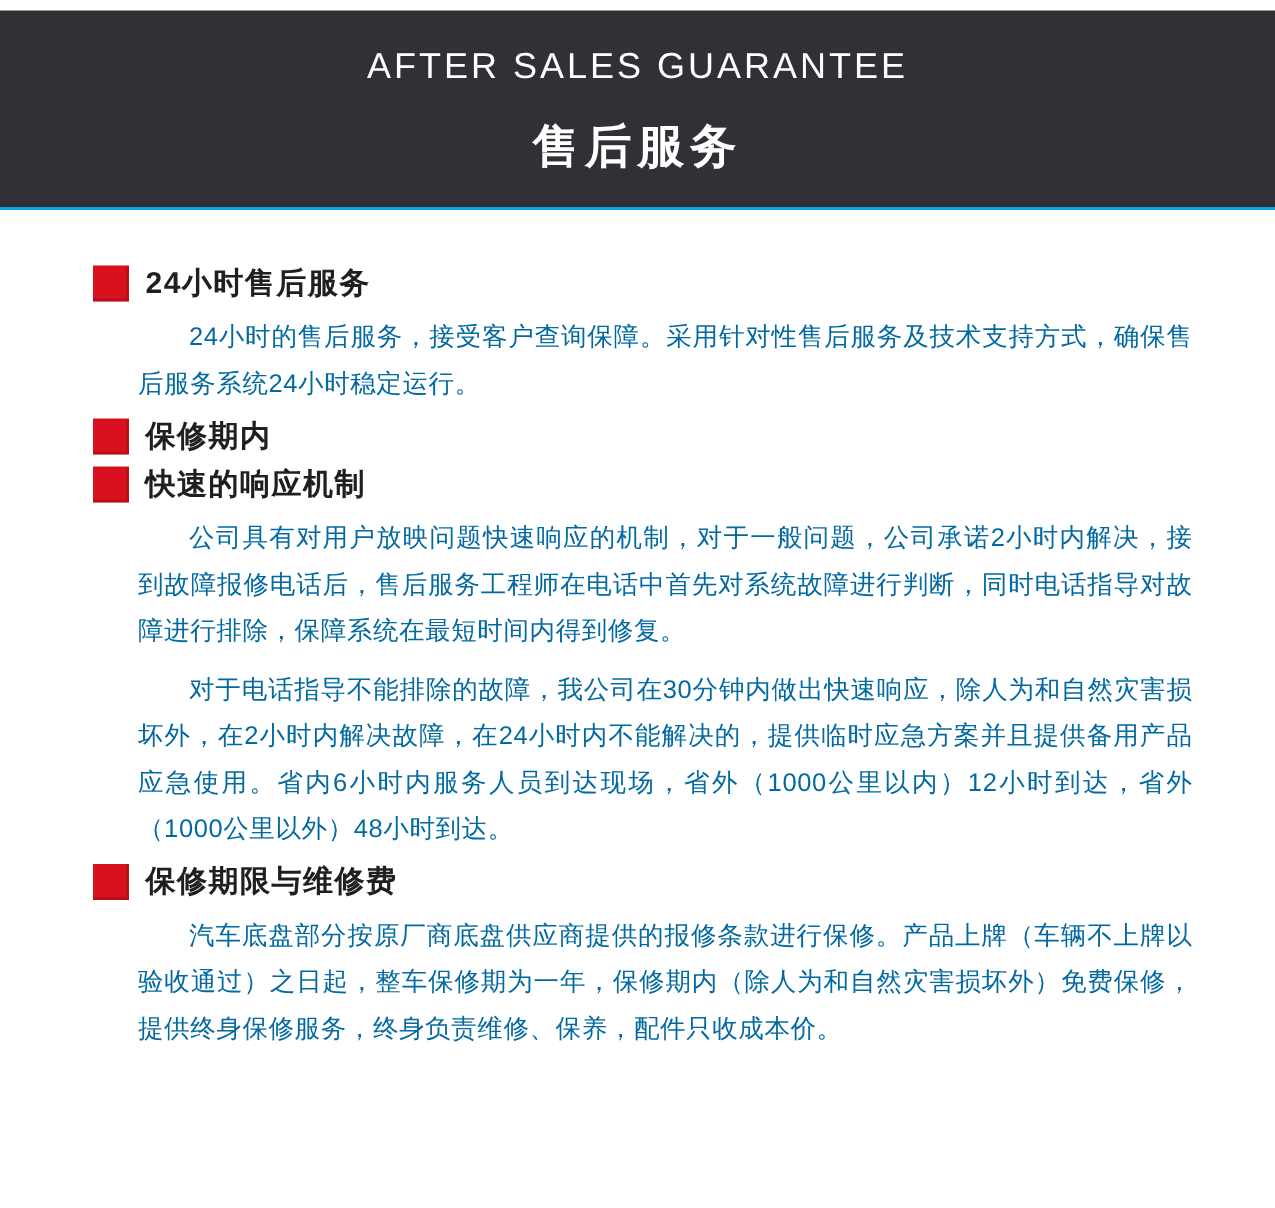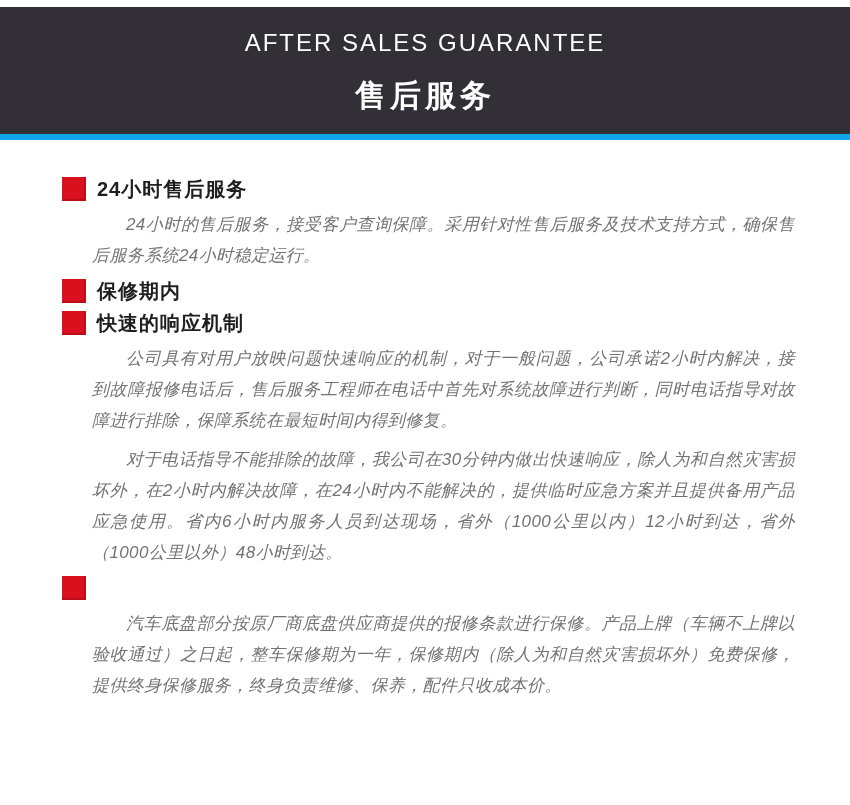--- a/index.html
+++ b/index.html
@@ -20,21 +20,21 @@
   .banner {
     margin-top: 7px;
     height: 133px;
     background: #323036;
     color: #ffffff;
     display: flex;
     flex-direction: column;
     align-items: center;
     justify-content: center;
     box-sizing: border-box;
-    border-bottom: 6px solid #0ea5e9;
+    border-bottom: 2px solid #0ea5e9;
   }
   .banner-en {
     font-size: 24px;
     font-weight: 400;
     letter-spacing: 2px;
     line-height: 1;
   }
   .banner-zh {
     font-size: 31px;
     font-weight: 700;
@@ -66,25 +66,24 @@
     font-weight: 700;
     color: #1f1f1f;
     letter-spacing: 1px;
     line-height: 24px;
     white-space: nowrap;
   }
   .content p {
     margin: 0 0 8px 0;
     font-size: 17px;
     line-height: 31px;
-    color: #737373;
+    color: #0369a1;
     letter-spacing: 0.4px;
     text-indent: 2em;
     text-align: justify;
-    font-style: italic;
   }
 </style>
 </head>
 <body>
 
 <div class="page">
 
   <header class="banner">
     <div class="banner-en">AFTER SALES GUARANTEE</div>
     <div class="banner-zh">售后服务</div>
@@ -112,18 +111,19 @@
         <span class="bullet"></span>
         <h2>快速的响应机制</h2>
       </div>
       <p>公司具有对用户放映问题快速响应的机制，对于一般问题，公司承诺2小时内解决，接到故障报修电话后，售后服务工程师在电话中首先对系统故障进行判断，同时电话指导对故障进行排除，保障系统在最短时间内得到修复。</p>
       <p>对于电话指导不能排除的故障，我公司在30分钟内做出快速响应，除人为和自然灾害损坏外，在2小时内解决故障，在24小时内不能解决的，提供临时应急方案并且提供备用产品应急使用。省内6小时内服务人员到达现场，省外（1000公里以内）12小时到达，省外（1000公里以外）48小时到达。</p>
     </section>
 
     <section>
       <div class="sec-head">
         <span class="bullet"></span>
+        <h2>保修期限与维修费</h2>
       </div>
       <p>汽车底盘部分按原厂商底盘供应商提供的报修条款进行保修。产品上牌（车辆不上牌以验收通过）之日起，整车保修期为一年，保修期内（除人为和自然灾害损坏外）免费保修，提供终身保修服务，终身负责维修、保养，配件只收成本价。</p>
     </section>
 
   </main>
 </div>
 
 </body></html>

